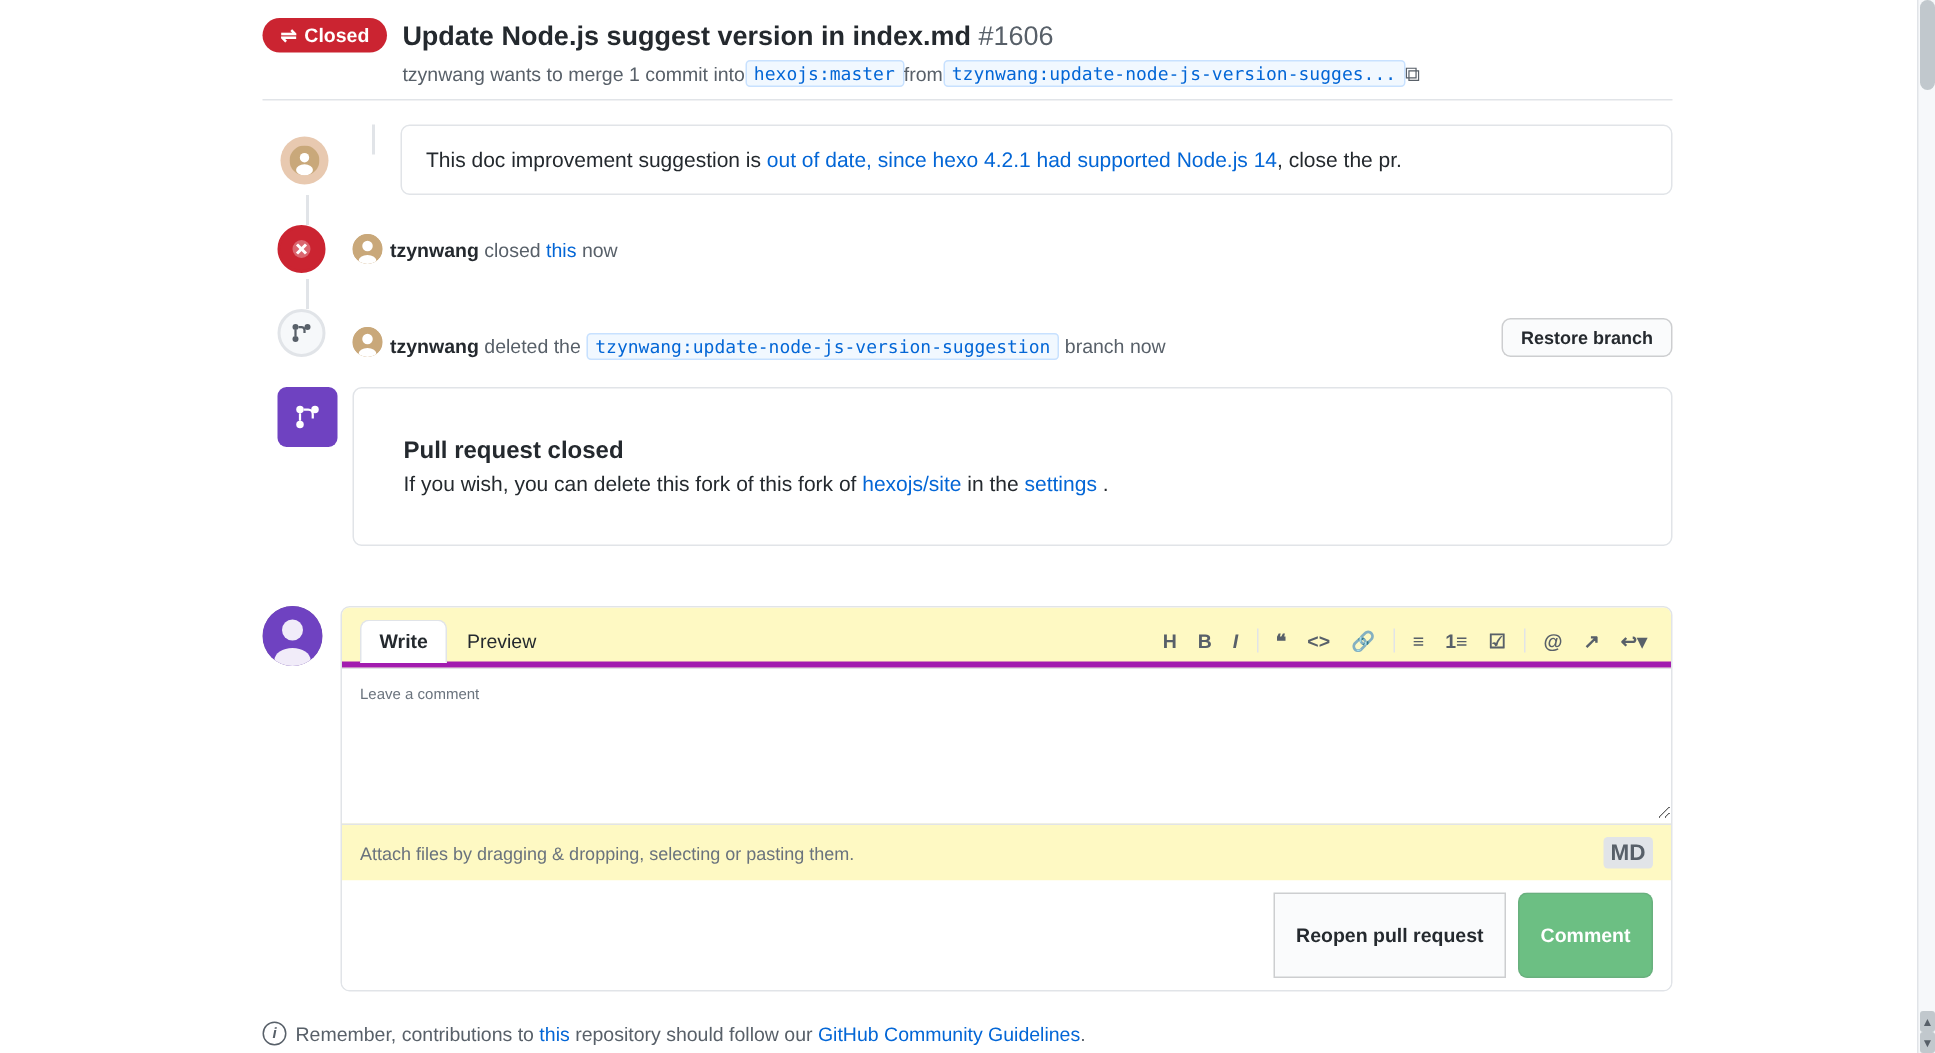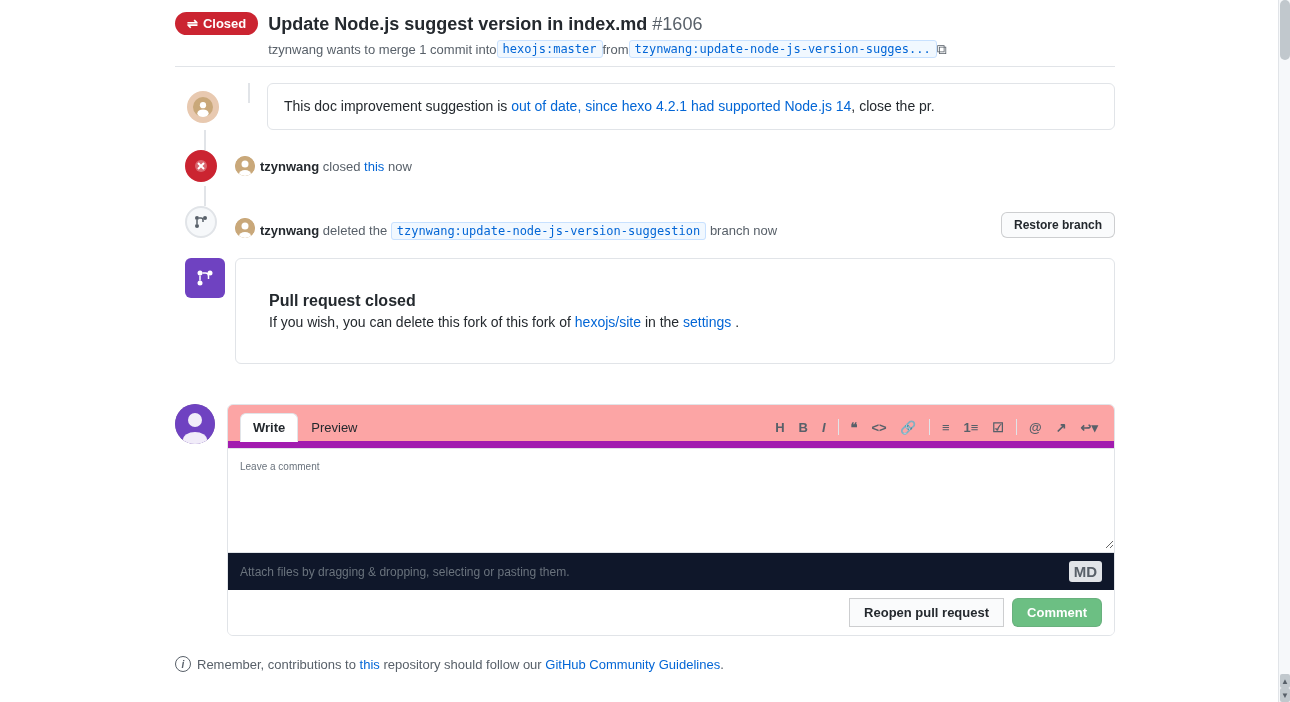--- a/index.html
+++ b/index.html
@@ -223,24 +223,24 @@
       overflow: hidden;
     }
     .editor-box {
       flex: 1;
       border: 1px solid #e1e4e8;
       border-radius: 6px;
       overflow: hidden;
     }
     .editor-tabs {
       display: flex;
-      border-bottom: 7px solid #a21caf;
+      border-bottom: 4px solid #a21caf;
       padding: 8px 12px 0 12px;
       gap: 0;
-      background: #fca5a5;
+      background: #fef9c3;
     }
     .editor-tab {
       padding: 6px 12px;
       font-size: 13px;
       cursor: pointer;
       border: 1px solid transparent;
       border-radius: 6px 6px 0 0;
       color: #24292e;
       margin-bottom: -1px;
     }
@@ -288,21 +288,21 @@
       color: #24292e;
       background: #fff;
     }
     .editor-textarea::placeholder { color: #6a737d; }
     .editor-footer {
       display: flex;
       align-items: center;
       justify-content: space-between;
       padding: 8px 12px;
       border-top: 1px solid #e1e4e8;
-      background: #0f172a;
+      background: #fef9c3;
     }
     .editor-footer-left {
       font-size: 12px;
       color: #6a737d;
     }
     .md-badge {
       display: inline-flex;
       align-items: center;
       gap: 3px;
       background: #e1e4e8;
@@ -316,21 +316,21 @@
       padding: 6px 14px;
       font-size: 13px;
       font-weight: 600;
       color: #24292e;
       background: #fafbfc;
       border: 1px solid rgba(27,31,35,.2);
       border-radius: 0;
       cursor: pointer;
     }
     .btn-comment {
-      padding: 6px 14px;
+      padding: 20px 14px;
       font-size: 13px;
       font-weight: 600;
       color: #fff;
       background: #2ea44f;
       border: 1px solid rgba(27,31,35,.15);
       border-radius: 6px;
       cursor: pointer;
       opacity: 0.7;
     }
 

